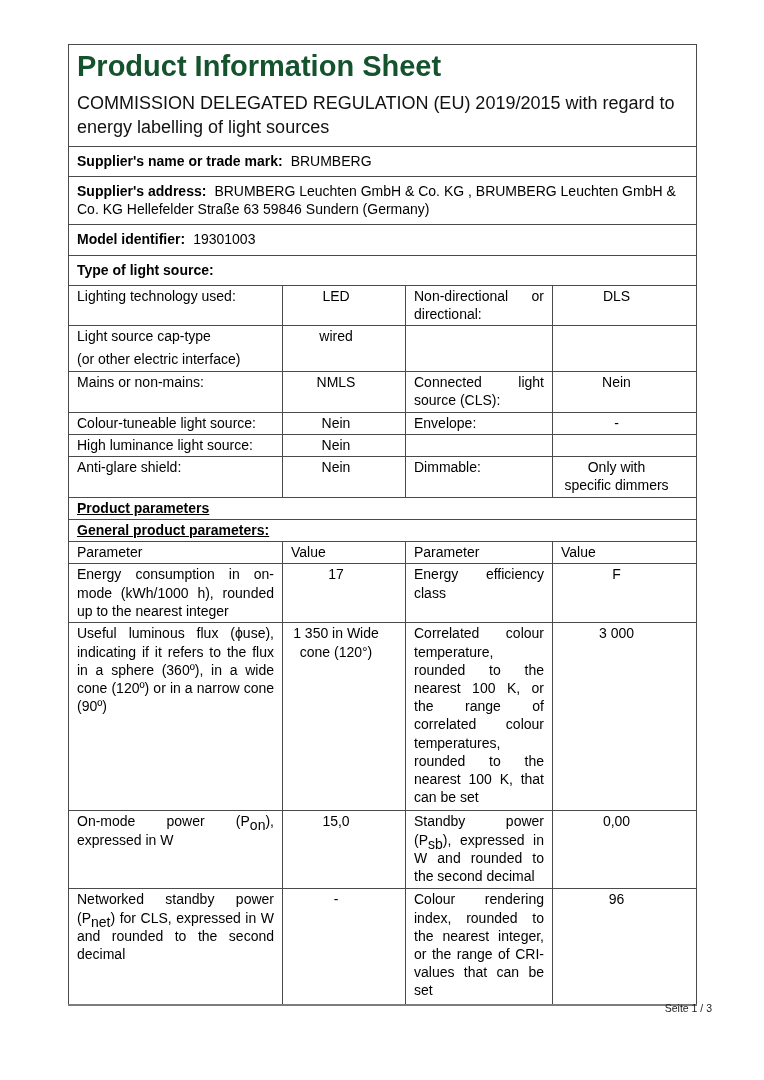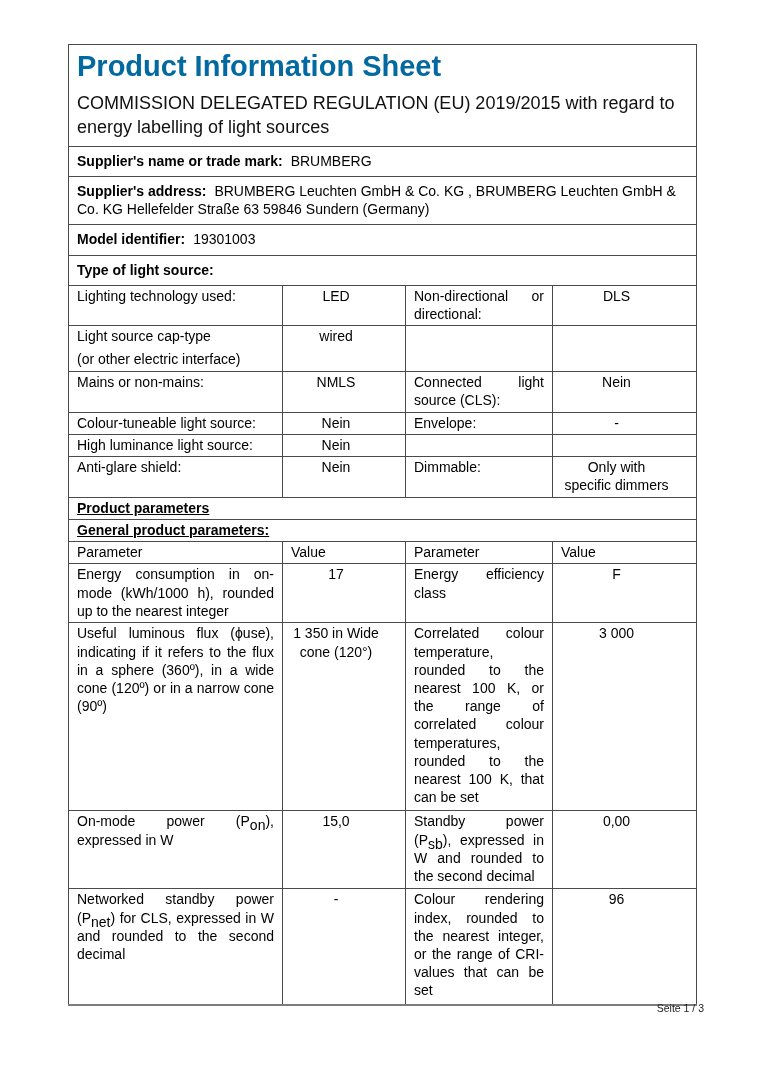--- a/index.html
+++ b/index.html
@@ -12,32 +12,32 @@
   table.doc {
     border-collapse:collapse; table-layout:fixed; width:628px;
     border:1px solid #4a4a4a; border-bottom:2px solid #7c7c7c;
   }
   td {
     border:1px solid #4a4a4a; vertical-align:top;
     font-size:14px; line-height:1.3; padding:1px 8px 2px 8px;
     overflow:hidden; word-wrap:break-word;
   }
   .titlecell { padding:5px 10px 6px 8px; }
-  .doc-title { color:#0369a1; font-size:29px; font-weight:bold; line-height:1.15; }
+  .doc-title { color:#14532d; font-size:29px; font-weight:bold; line-height:1.15; }
   .doc-sub { font-size:18px; color:#111; margin-top:9px; line-height:1.32; width:610px; }
   .lbl { font-weight:bold; }
   .val { font-weight:normal; padding-left:8px; }
   .inforow td { padding-top:5px; padding-bottom:6px; }
   .j { text-align:justify; }
   .vcell { text-align:center; white-space:pre-line; padding-left:4px; padding-right:20px; }
   .sec { text-align:left; font-weight:bold;text-decoration:underline; }
   .gap-line { margin-top:5px; }
   sub { font-size:14px; line-height:0; }
   .footer {
-    position:absolute; right:60px; top:1002px;
+    position:absolute; right:52px; top:1002px;
     font-size:10.5px; color:#222; font-family:"Liberation Sans", sans-serif;
   }
 </style>
 </head>
 <body>
 
 <div class="sheet">
   <table class="doc">
     <colgroup>
       <col style="width:214px">

